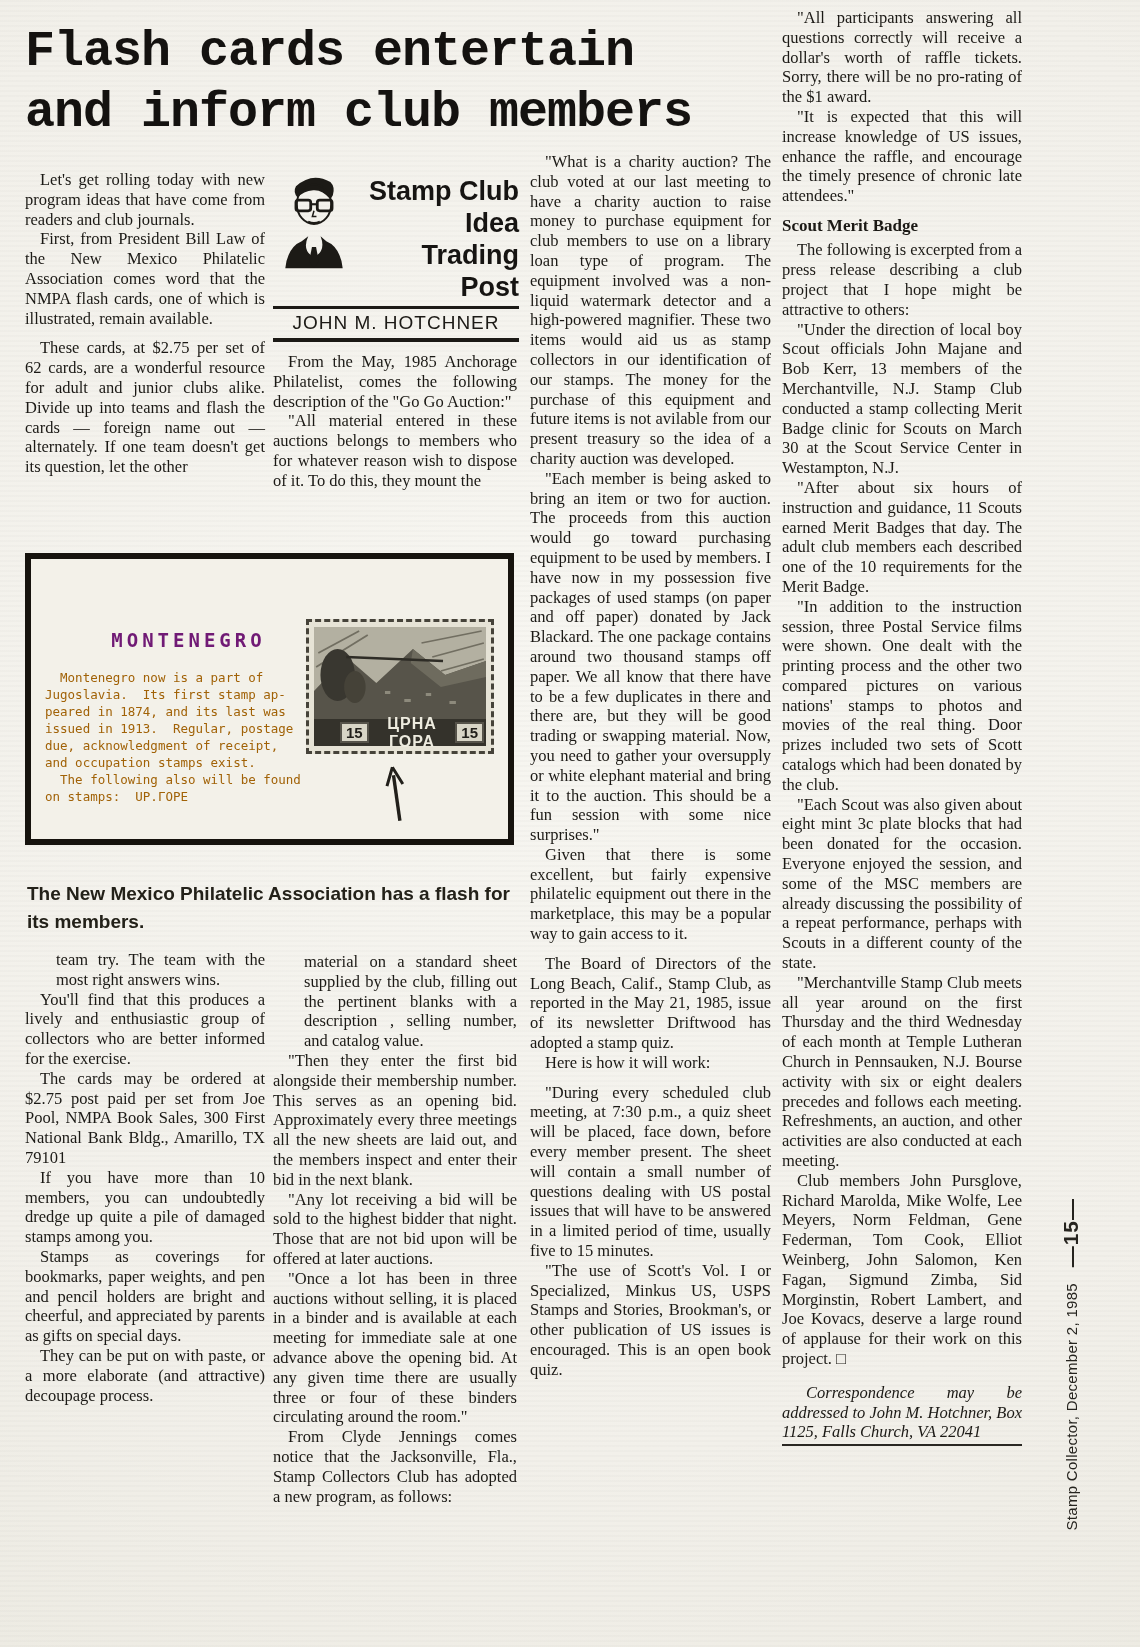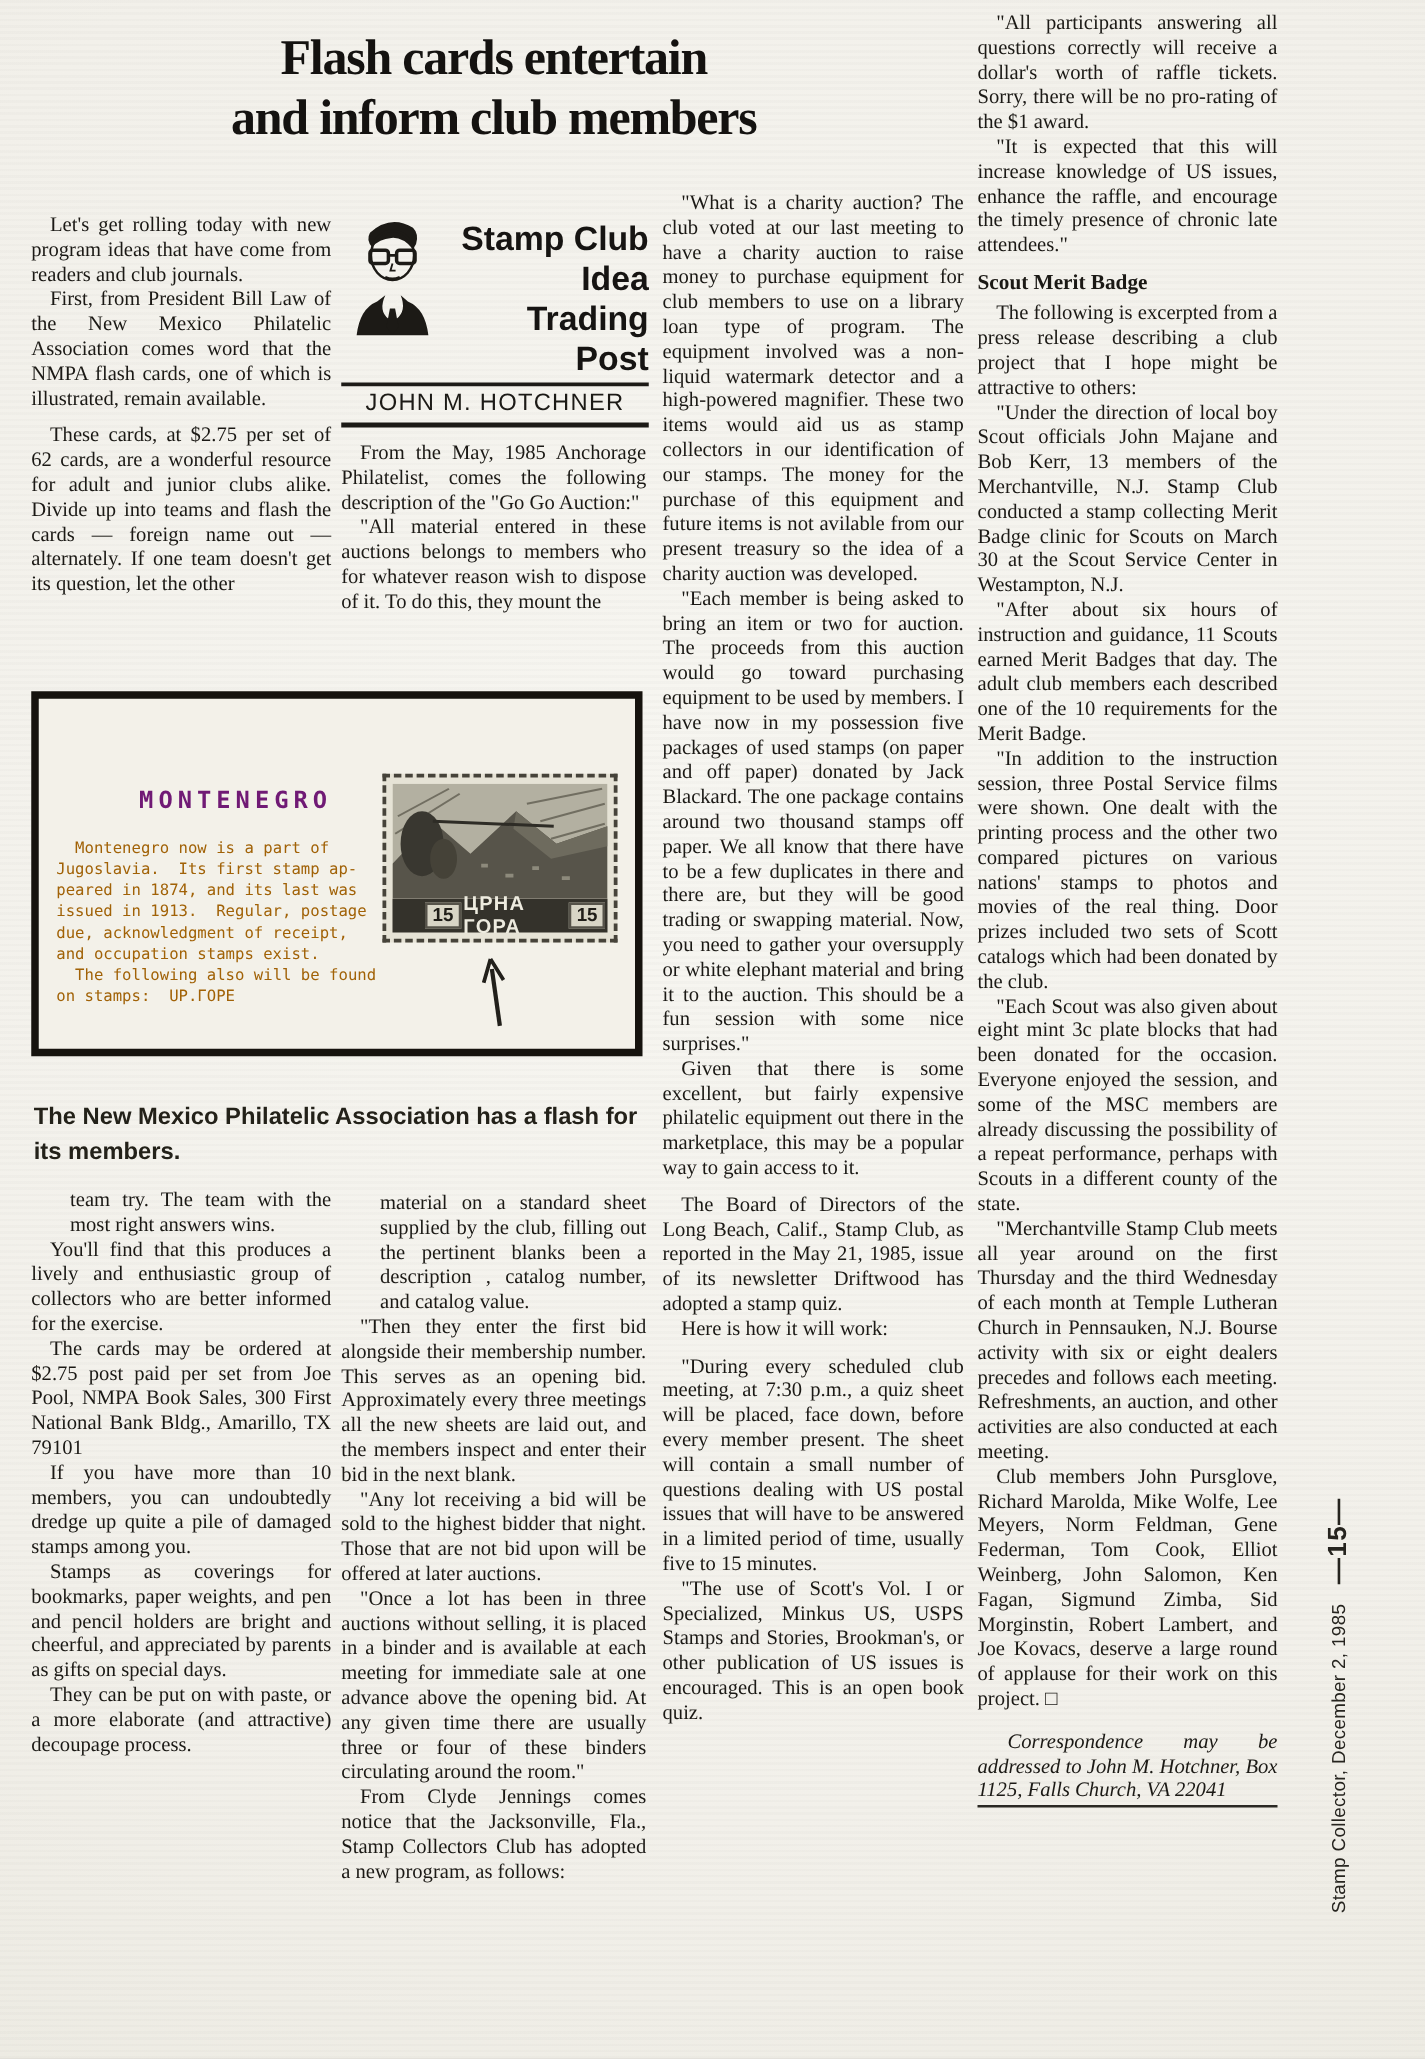--- a/index.html
+++ b/index.html
@@ -6,22 +6,22 @@
   .page{
     position:relative;width:1140px;height:1647px;margin:0 auto;
     background:
       repeating-linear-gradient(0deg, rgba(0,0,0,0.015) 0 2px, rgba(0,0,0,0) 2px 5px),
       radial-gradient(circle at 50% 40%, #f7f6f1 0%, #f2f0ea 70%, #edebe3 100%);
     color:#1b1915;overflow:hidden;
     font-family:"Liberation Serif", serif;
   }
   .headline{
     position:absolute;left:25px;top:22px;width:740px;margin:0;
-    font-family:Liberation Serif, serif;
-    font-weight:bold;font-size:40px;line-height:1.21;letter-spacing:-1px;color:#141210;text-align:center;
+    font-family:Liberation Mono, monospace;
+    font-weight:bold;font-size:50px;line-height:1.21;letter-spacing:-1px;color:#141210;
   }
   .col{position:absolute;font-size:16.5px;line-height:1.2;color:#1b1915;}
   .col1-top{left:25px;top:170px;width:240px;}
   .col2-top{left:273px;top:352px;width:244px;}
   .col1-bottom{left:25px;top:950px;width:240px;}
   .col2-bottom{left:273px;top:952px;width:244px;}
   .col3{left:530px;top:152px;width:241px;}
   .col4{left:782px;top:8px;width:240px;}
   .para{margin:0;text-align:justify;text-indent:15px;}
   .para.cont{text-indent:0;margin-left:31px;}
@@ -63,21 +63,21 @@
     border:3px dashed #46433a;background:#e6e3d6;padding:5px;box-sizing:border-box;
   }
   .stamp-art{display:block;width:100%;height:92px;}
   .stamp-band{display:flex;align-items:center;height:27px;background:#34322b;padding-left:24px;}
   .stamp-val{
     flex:none;margin:2px;padding:0 4px;background:#d8d5c6;color:#201e19;
     border:2px solid #56534a;font-family:"Liberation Sans", sans-serif;
     font-weight:bold;font-size:15px;line-height:17px;
   }
   .stamp-country{
-    flex:1;color:#edebdf;font-family:"Liberation Sans", sans-serif;
+    flex:1;text-align:center;color:#edebdf;font-family:"Liberation Sans", sans-serif;
     font-weight:bold;font-size:16px;letter-spacing:1px;
   }
   .arrow-icon{position:absolute;left:352px;top:202px;transform:rotate(-8deg);}
   .fig-caption{
     position:absolute;left:27px;top:880px;width:486px;
     font-family:"Liberation Sans", sans-serif;font-weight:bold;
     font-size:19px;line-height:1.45;color:#232119;
   }
   
   .side-strip{
@@ -181,21 +181,21 @@
   <section class="col col1-bottom">
     <p class="para cont">team try. The team with the most right answers wins.</p>
     <p class="para">You'll find that this produces a lively and enthusiastic group of collectors who are better informed for the exercise.</p>
     <p class="para">The cards may be ordered at $2.75 post paid per set from Joe Pool, NMPA Book Sales, 300 First National Bank Bldg., Amarillo, TX 79101</p>
     <p class="para">If you have more than 10 members, you can undoubtedly dredge up quite a pile of damaged stamps among you.</p>
     <p class="para">Stamps as coverings for bookmarks, paper weights, and pen and pencil holders are bright and cheerful, and appreciated by parents as gifts on special days.</p>
     <p class="para">They can be put on with paste, or a more elaborate (and attractive) decoupage process.</p>
   </section>
 
   <section class="col col2-bottom">
-    <p class="para cont">material on a standard sheet supplied by the club, filling out the pertinent blanks been a description , catalog number, and catalog value.</p>
+    <p class="para cont">material on a standard sheet supplied by the club, filling out the pertinent blanks with a description , selling number, and catalog value.</p>
     <p class="para">"Then they enter the first bid alongside their membership number. This serves as an opening bid. Approximately every three meetings all the new sheets are laid out, and the members inspect and enter their bid in the next blank.</p>
     <p class="para">"Any lot receiving a bid will be sold to the highest bidder that night. Those that are not bid upon will be offered at later auctions.</p>
     <p class="para">"Once a lot has been in three auctions without selling, it is placed in a binder and is available at each meeting for immediate sale at one advance above the opening bid. At any given time there are usually three or four of these binders circulating around the room."</p>
     <p class="para">From Clyde Jennings comes notice that the Jacksonville, Fla., Stamp Collectors Club has adopted a new program, as follows:</p>
   </section>
 
   <section class="col col3">
     <p class="para">"What is a charity auction? The club voted at our last meeting to have a charity auction to raise money to purchase equipment for club members to use on a library loan type of program. The equipment involved was a non-liquid watermark detector and a high-powered magnifier. These two items would aid us as stamp collectors in our identification of our stamps. The money for the purchase of this equipment and future items is not avilable from our present treasury so the idea of a charity auction was developed.</p>
     <p class="para">"Each member is being asked to bring an item or two for auction. The proceeds from this auction would go toward purchasing equipment to be used by members. I have now in my possession five packages of used stamps (on paper and off paper) donated by Jack Blackard. The one package contains around two thousand stamps off paper. We all know that there have to be a few duplicates in there and there are, but they will be good trading or swapping material. Now, you need to gather your oversupply or white elephant material and bring it to the auction. This should be a fun session with some nice surprises."</p>
     <p class="para">Given that there is some excellent, but fairly expensive philatelic equipment out there in the marketplace, this may be a popular way to gain access to it.</p>

